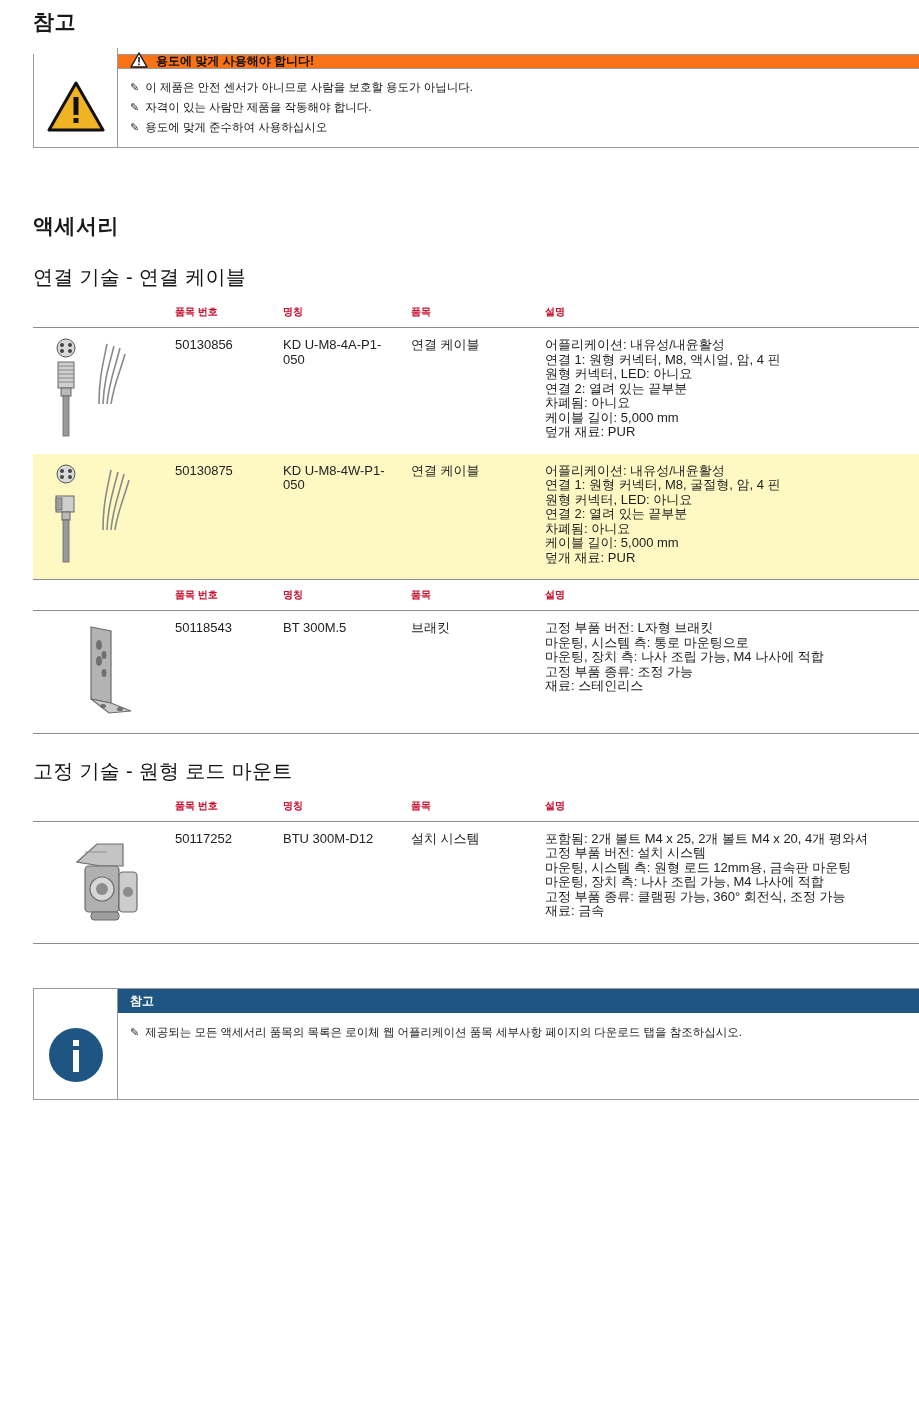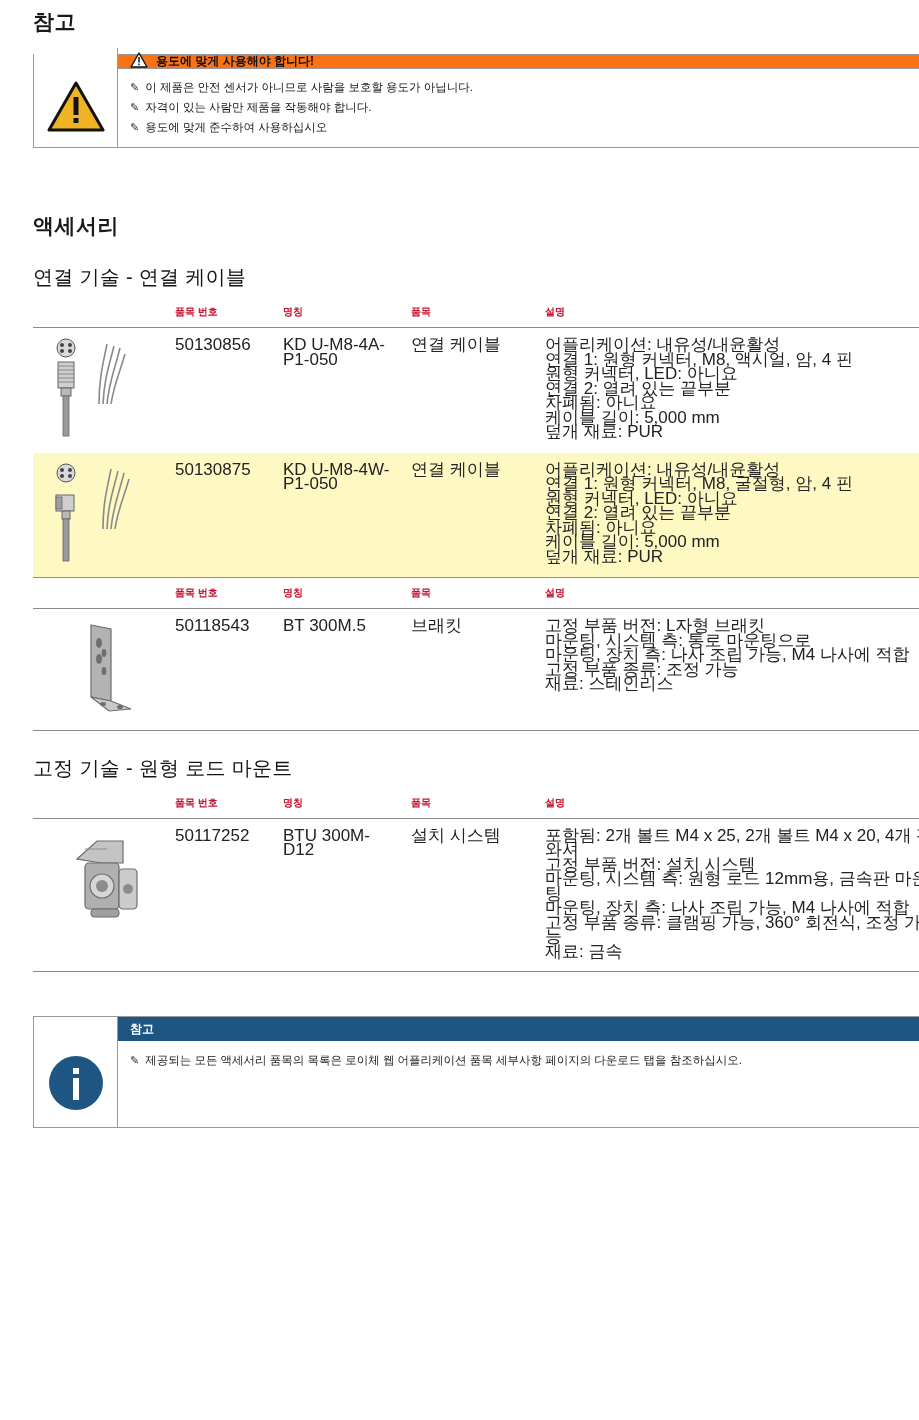--- a/index.html
+++ b/index.html
@@ -161,21 +161,21 @@
   table.acc-table thead th {
     text-align: left;
     font-size: 10px;
     font-weight: bold;
     color: #c8102e;
     padding: 4px 6px 8px 6px;
     border-bottom: 1px solid #8c8c8c;
     vertical-align: bottom;
   }
   table.acc-table tbody td {
-    font-size: 17px;
+    font-size: 13px;
     color: #222;
     padding: 10px 6px 12px 6px;
     vertical-align: top;
     line-height: 14.5px;
   }
   table.acc-table tbody tr.alt td {
     background: #fef9c3;
   }
   table.acc-table tbody tr:last-child td {
     border-bottom: 1px solid #8c8c8c;

